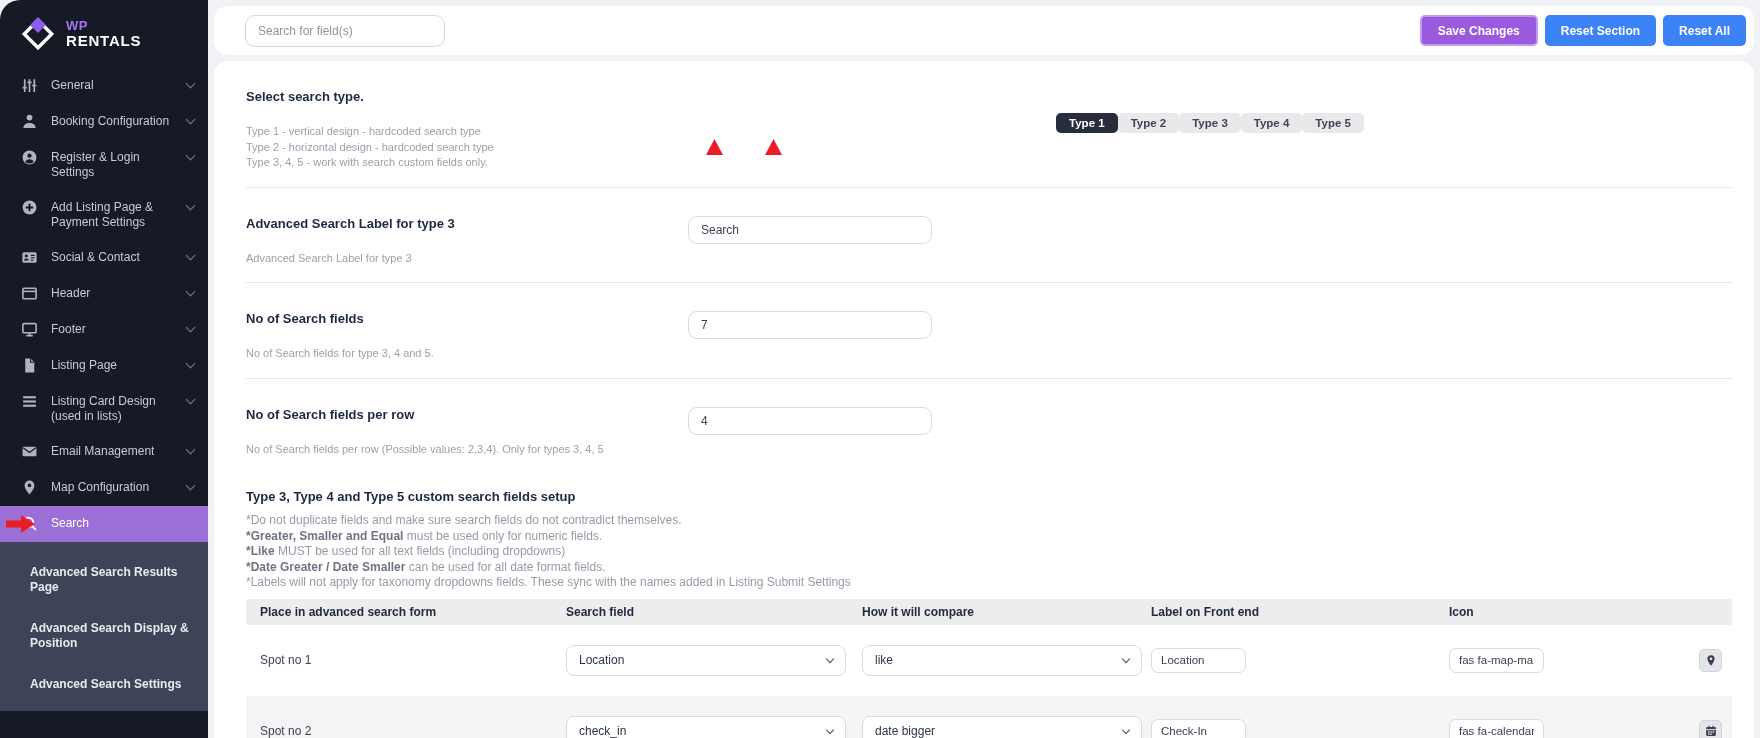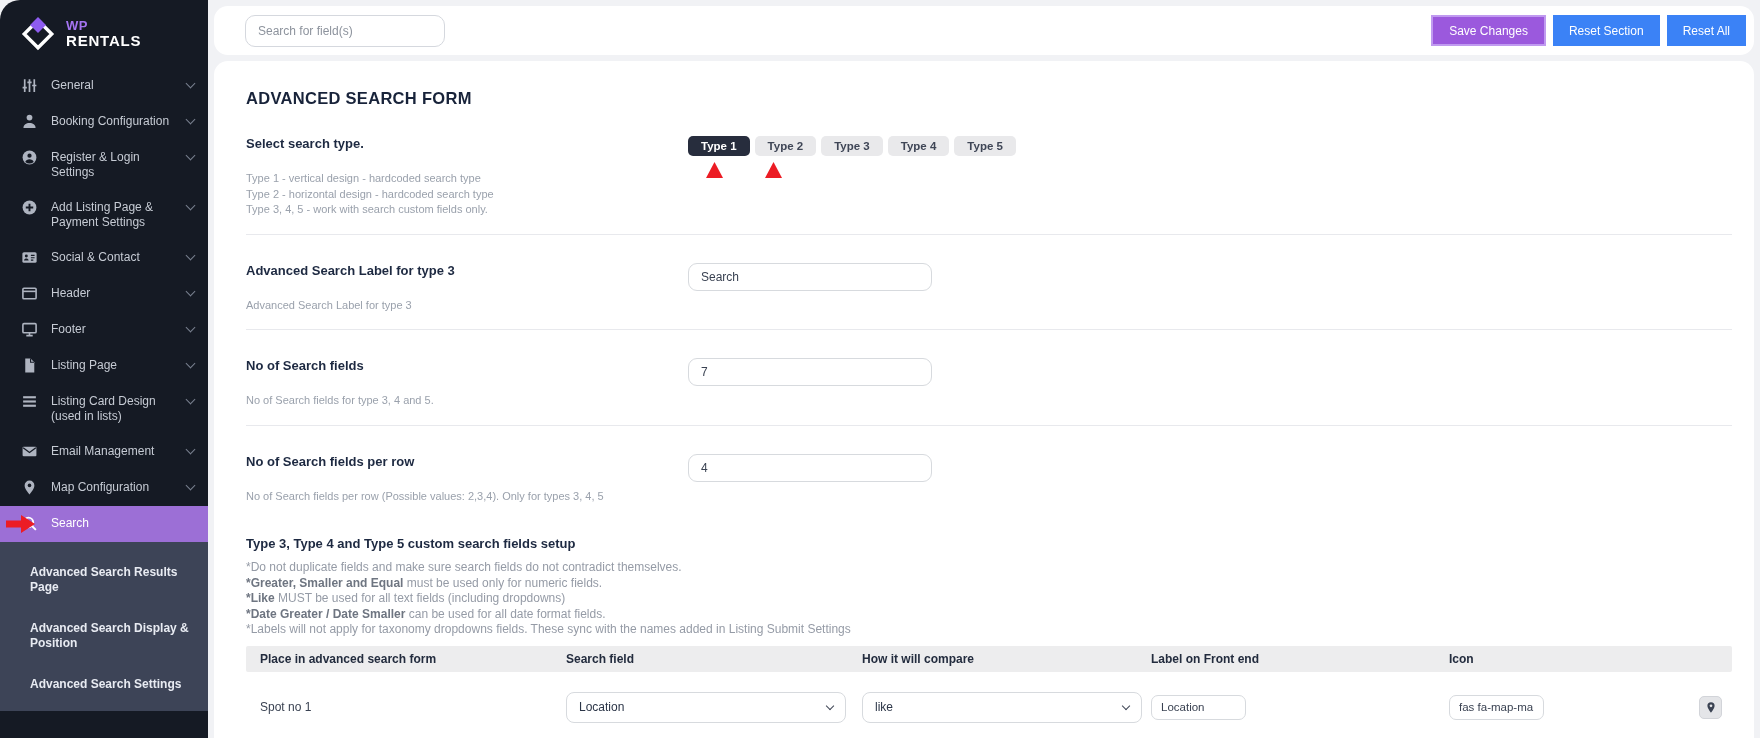--- a/index.html
+++ b/index.html
@@ -27,38 +27,38 @@
               color:#e8ebf2; line-height:15px; cursor:pointer; }
   .side-arrow { position:absolute; left:6px; top:50%; transform:translateY(-50%); }
 
   
   .topbar { position:absolute; left:214px; top:6px; width:1540px; height:49px; background:#ffffff;
             border-radius:14px; display:flex; align-items:center; padding:0 8px 0 31px; }
   .search-input { width:200px; height:32px; border:1px solid #d5d8de; border-radius:10px;
                   padding:0 12px; font-size:12px; color:#333; outline:none; font-family:inherit; }
   .search-input::placeholder { color:#8d939d; }
   .topbar-spacer { flex:1; }
-  .btn { height:31px; border-radius:0; border:none; font-family:inherit; font-size:12px;
-         font-weight:normal; color:#fff; padding:0 16px; margin-left:7px; cursor:pointer; }
+  .btn { height:31px; border-radius:5px; border:none; font-family:inherit; font-size:12px;
+         font-weight:bold; color:#fff; padding:0 16px; margin-left:7px; cursor:pointer; }
   .btn-save { background:#9b59dd; border:2px solid #c09af0; }
   .btn-dark { background:#3b82f6; }
 
   
   .main-card { position:absolute; left:214px; top:61px; width:1540px; height:677px; background:#ffffff;
                border-radius:14px 14px 0 0; overflow:hidden; }
   .content { padding:0 22px 0 32px; color:#1d2941; }
   .page-title { margin-top:28px; font-size:16.5px; font-weight:bold; color:#18233a; letter-spacing:.3px; }
 
   .section { display:grid; grid-template-columns:442px 1fr; padding:28px 0 16px 0; }
   .sec-title { font-size:13px; font-weight:bold; color:#1d2941; }
   .sec-desc  { margin-top:20px; font-size:11px; color:#9aa1ac; line-height:15.5px; }
   .text-input { width:244px; height:28px; border:1px solid #d7dade; border-radius:9px;
                 padding:0 12px; font-size:12px; color:#3a4252; outline:none; font-family:inherit; }
 
-  .type-row { position:relative; display:flex; gap:5px; height:50px; }
+  .type-row { position:relative; display:flex; margin-top:24px; height:50px;justify-content:center; }
   .type-btn { height:20px; padding:0 13px; border:none; border-radius:5px; background:#e9e9eb;
               color:#3f4656; font-size:11.5px; font-weight:bold; font-family:inherit; cursor:pointer; }
   .type-btn.selected { background:#272d3d; color:#ffffff; }
   .arrow-up { position:absolute; top:26px; }
 
   .divider { height:1px; background:#e8e9ed; }
 
   .setup { margin-top:16px; }
   .notes { margin-top:9px; }
   .note-line { font-size:12px; color:#959ba6; line-height:15.5px; }
@@ -219,21 +219,20 @@
   <div class="topbar">
     <input class="search-input" type="text" placeholder="Search for field(s)" style="">
     <div class="topbar-spacer"></div>
     <button class="btn btn-save">Save Changes</button>
     <button class="btn btn-dark">Reset Section</button>
     <button class="btn btn-dark">Reset All</button>
   </div>
 
   <div class="main-card">
     <div class="content">
-      <div class="page-title">ADVANCED SEARCH FORM</div>
 
       <div class="section">
         <div>
           <div class="sec-title">Select search type.</div>
           <div class="sec-desc">
             <div>Type 1 - vertical design - hardcoded search type</div>
             <div>Type 2 - horizontal design - hardcoded search type</div>
             <div>Type 3, 4, 5 - work with search custom fields only.</div>
           </div>
         </div>

